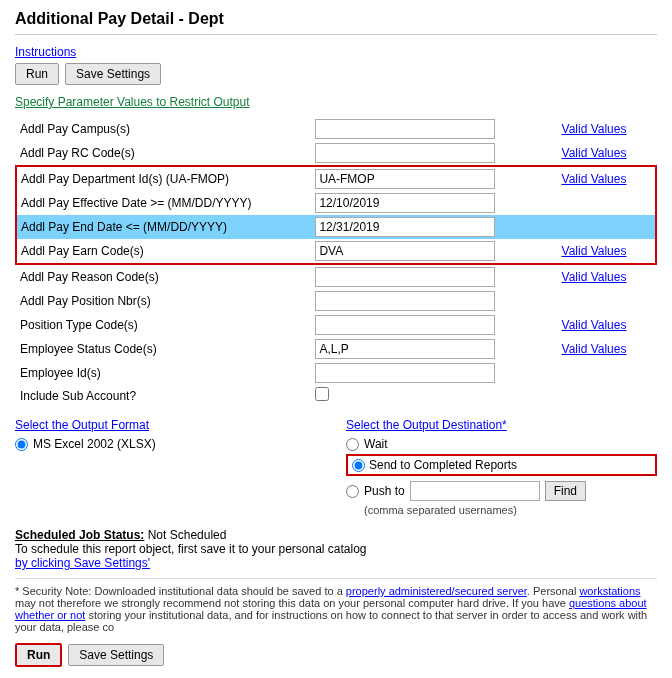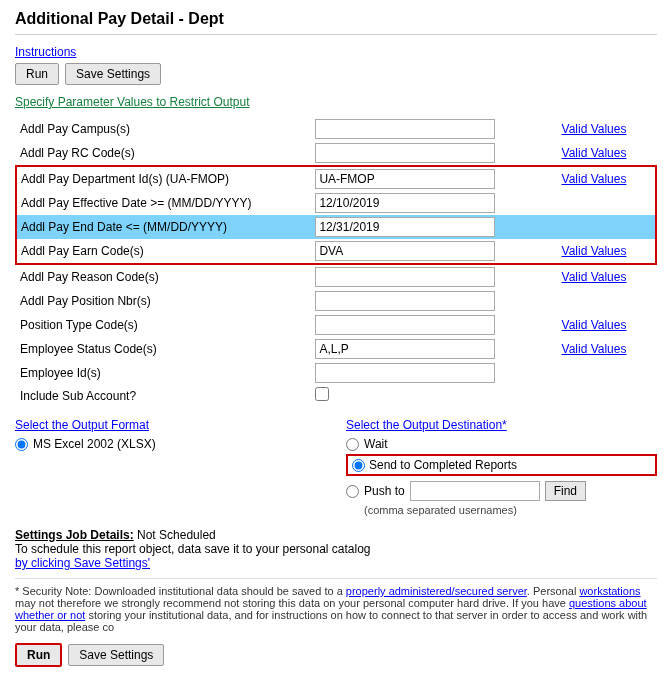--- a/index.html
+++ b/index.html
@@ -298,23 +298,23 @@
           <span>Push to</span>
           <input type="text" class="push-to-input" style="">
           <button class="find-btn">Find</button>
         </div>
         <div class="comma-note">(comma separated usernames)</div>
       </div>
     </div>
   </div>
 
   <div class="scheduled-section">
-    <span class="sched-title">Settings Job Details:</span>
+    <span class="sched-title">Scheduled Job Status:</span>
     <span> Not Scheduled</span><br>
-    <span>To schedule this report object, data save it to your personal catalog</span><br>
+    <span>To schedule this report object, first save it to your personal catalog</span><br>
     <span class="sched-link">by clicking Save Settings'</span>
   </div>
 
   <div class="security-note">
     * Security Note: Downloaded institutional data should be saved to a <span class="link-text">properly administered/secured server</span>. Personal <span class="link-text">workstations</span> may not therefore we strongly recommend not storing this data on your personal computer hard drive. If you have <span class="link-text">questions about whether or not</span> storing your institutional data, and for instructions on how to connect to that server in order to access and work with your data, please co
   </div>
 
   <div class="bottom-toolbar">
     <button class="btn-run-outline">Run</button>
     <button class="btn">Save Settings</button>

